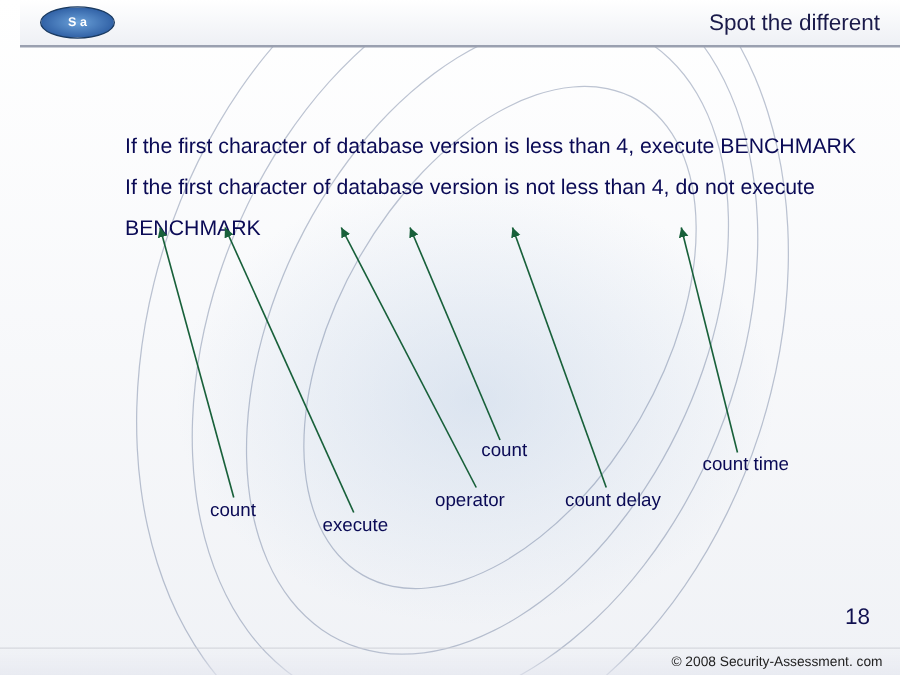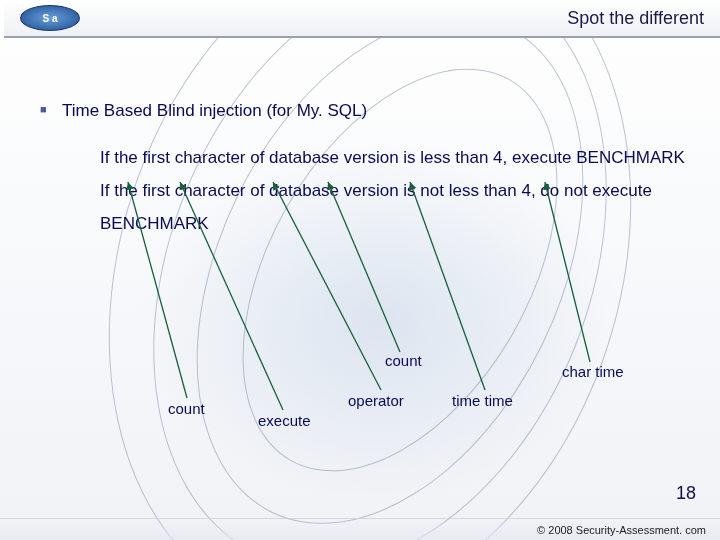--- a/index.html
+++ b/index.html
@@ -14,21 +14,21 @@
   .slide {
     width: 720px;
     height: 540px;
     position: relative;
     background:
       radial-gradient(ellipse 400px 300px at 380px 320px, rgba(180,200,225,0.4) 0%, transparent 60%),
       linear-gradient(to bottom, #ffffff 0%, #f0f2f6 100%);
   }
   .header-bar {
     position: absolute;
-    top: 0; left: 4px; right: 0;
+    top: 0; left: 16px; right: 0;
     height: 38px;
     border-bottom: 2px solid #9aa0b0;
     background: linear-gradient(to bottom, #ffffff 0%, #eef0f5 100%);
     display: flex;
     align-items: center;
     justify-content: space-between;
     padding: 0 16px;
   }
   .logo {
     width: 60px; height: 26px;
@@ -104,31 +104,30 @@
   <div class="swirl sw3"></div>
   <div class="swirl sw4"></div>
 
   <div class="header-bar">
     <div class="logo">S a</div>
     <div class="header-title">Spot the different</div>
   </div>
 
   <div class="content">
     <ul class="bul">
-      <li>Time Based Blind injection (for My. SQL)</li>
     </ul>
     <div class="explain">If the first character of database version is less than 4, execute BENCHMARK If the first character of database version is not less than 4, do not execute BENCHMARK</div>
   </div>
 
   <div class="label l-char">count</div>
-  <div class="label l-count">char time</div>
+  <div class="label l-count">count time</div>
   <div class="label l-query">count</div>
   <div class="label l-position">execute</div>
   <div class="label l-operator">operator</div>
-  <div class="label l-timedelay">time time</div>
+  <div class="label l-timedelay">count delay</div>
 
   <svg class="arrow-layer">
     <defs>
       <marker id="ah" markerWidth="8" markerHeight="8" refX="6" refY="3" orient="auto">
         <path d="M0,0 L6,3 L0,6 Z" fill="#18603a"></path>
       </marker>
     </defs>
     <line x1="187" y1="398" x2="128" y2="182"></line>
     <line x1="283" y1="410" x2="180" y2="182"></line>
     <line x1="381" y1="390" x2="273" y2="182"></line>

